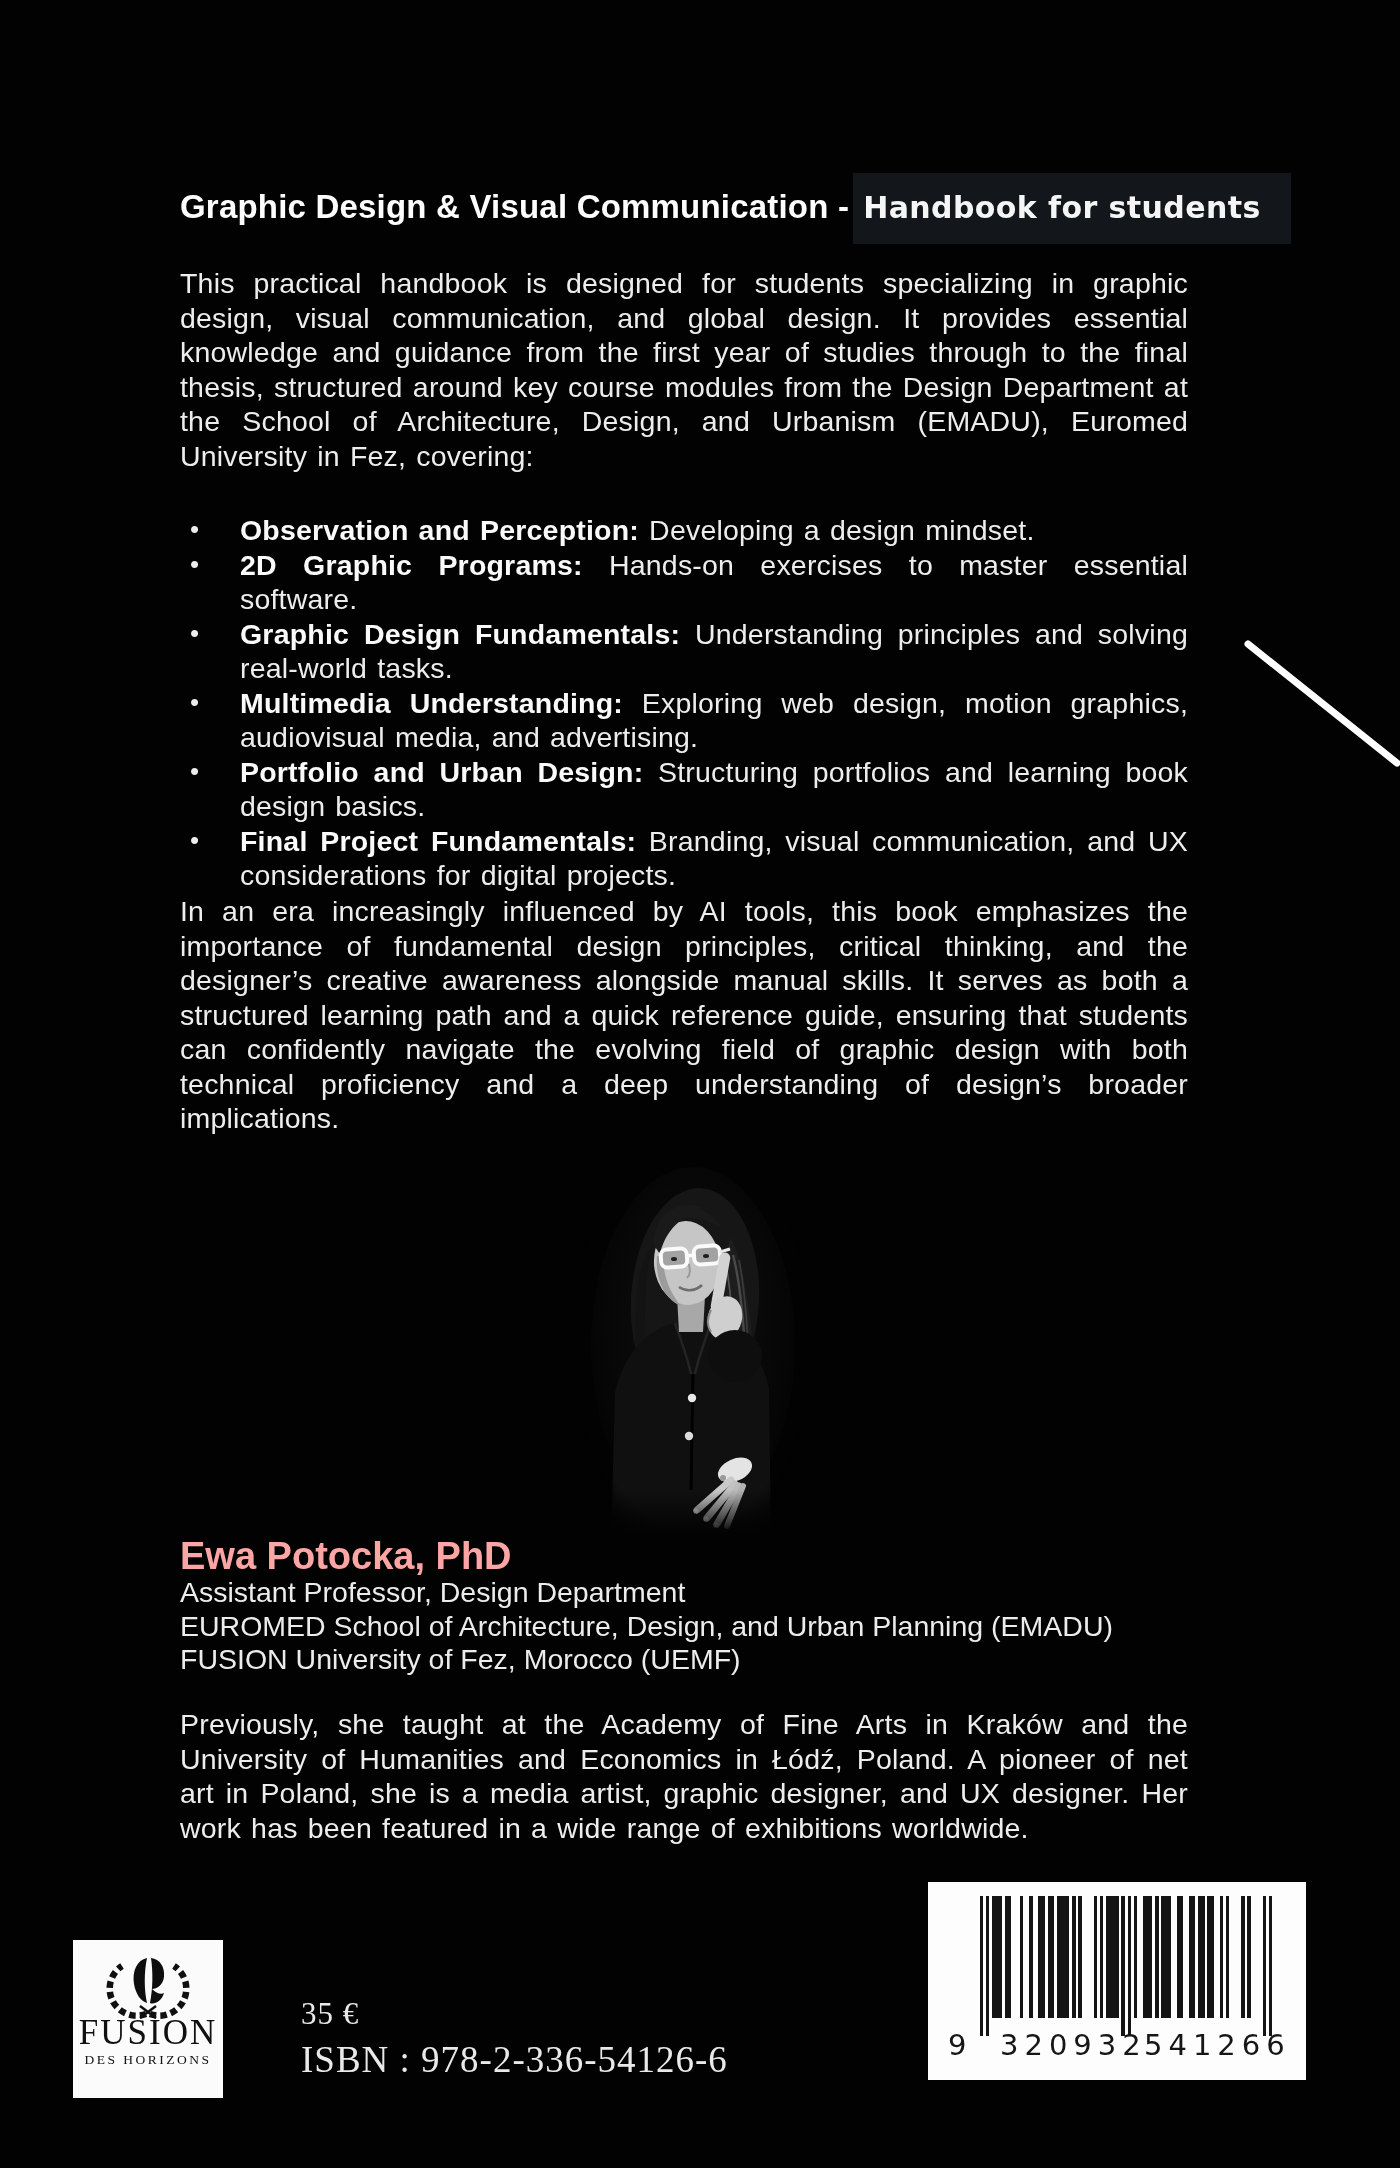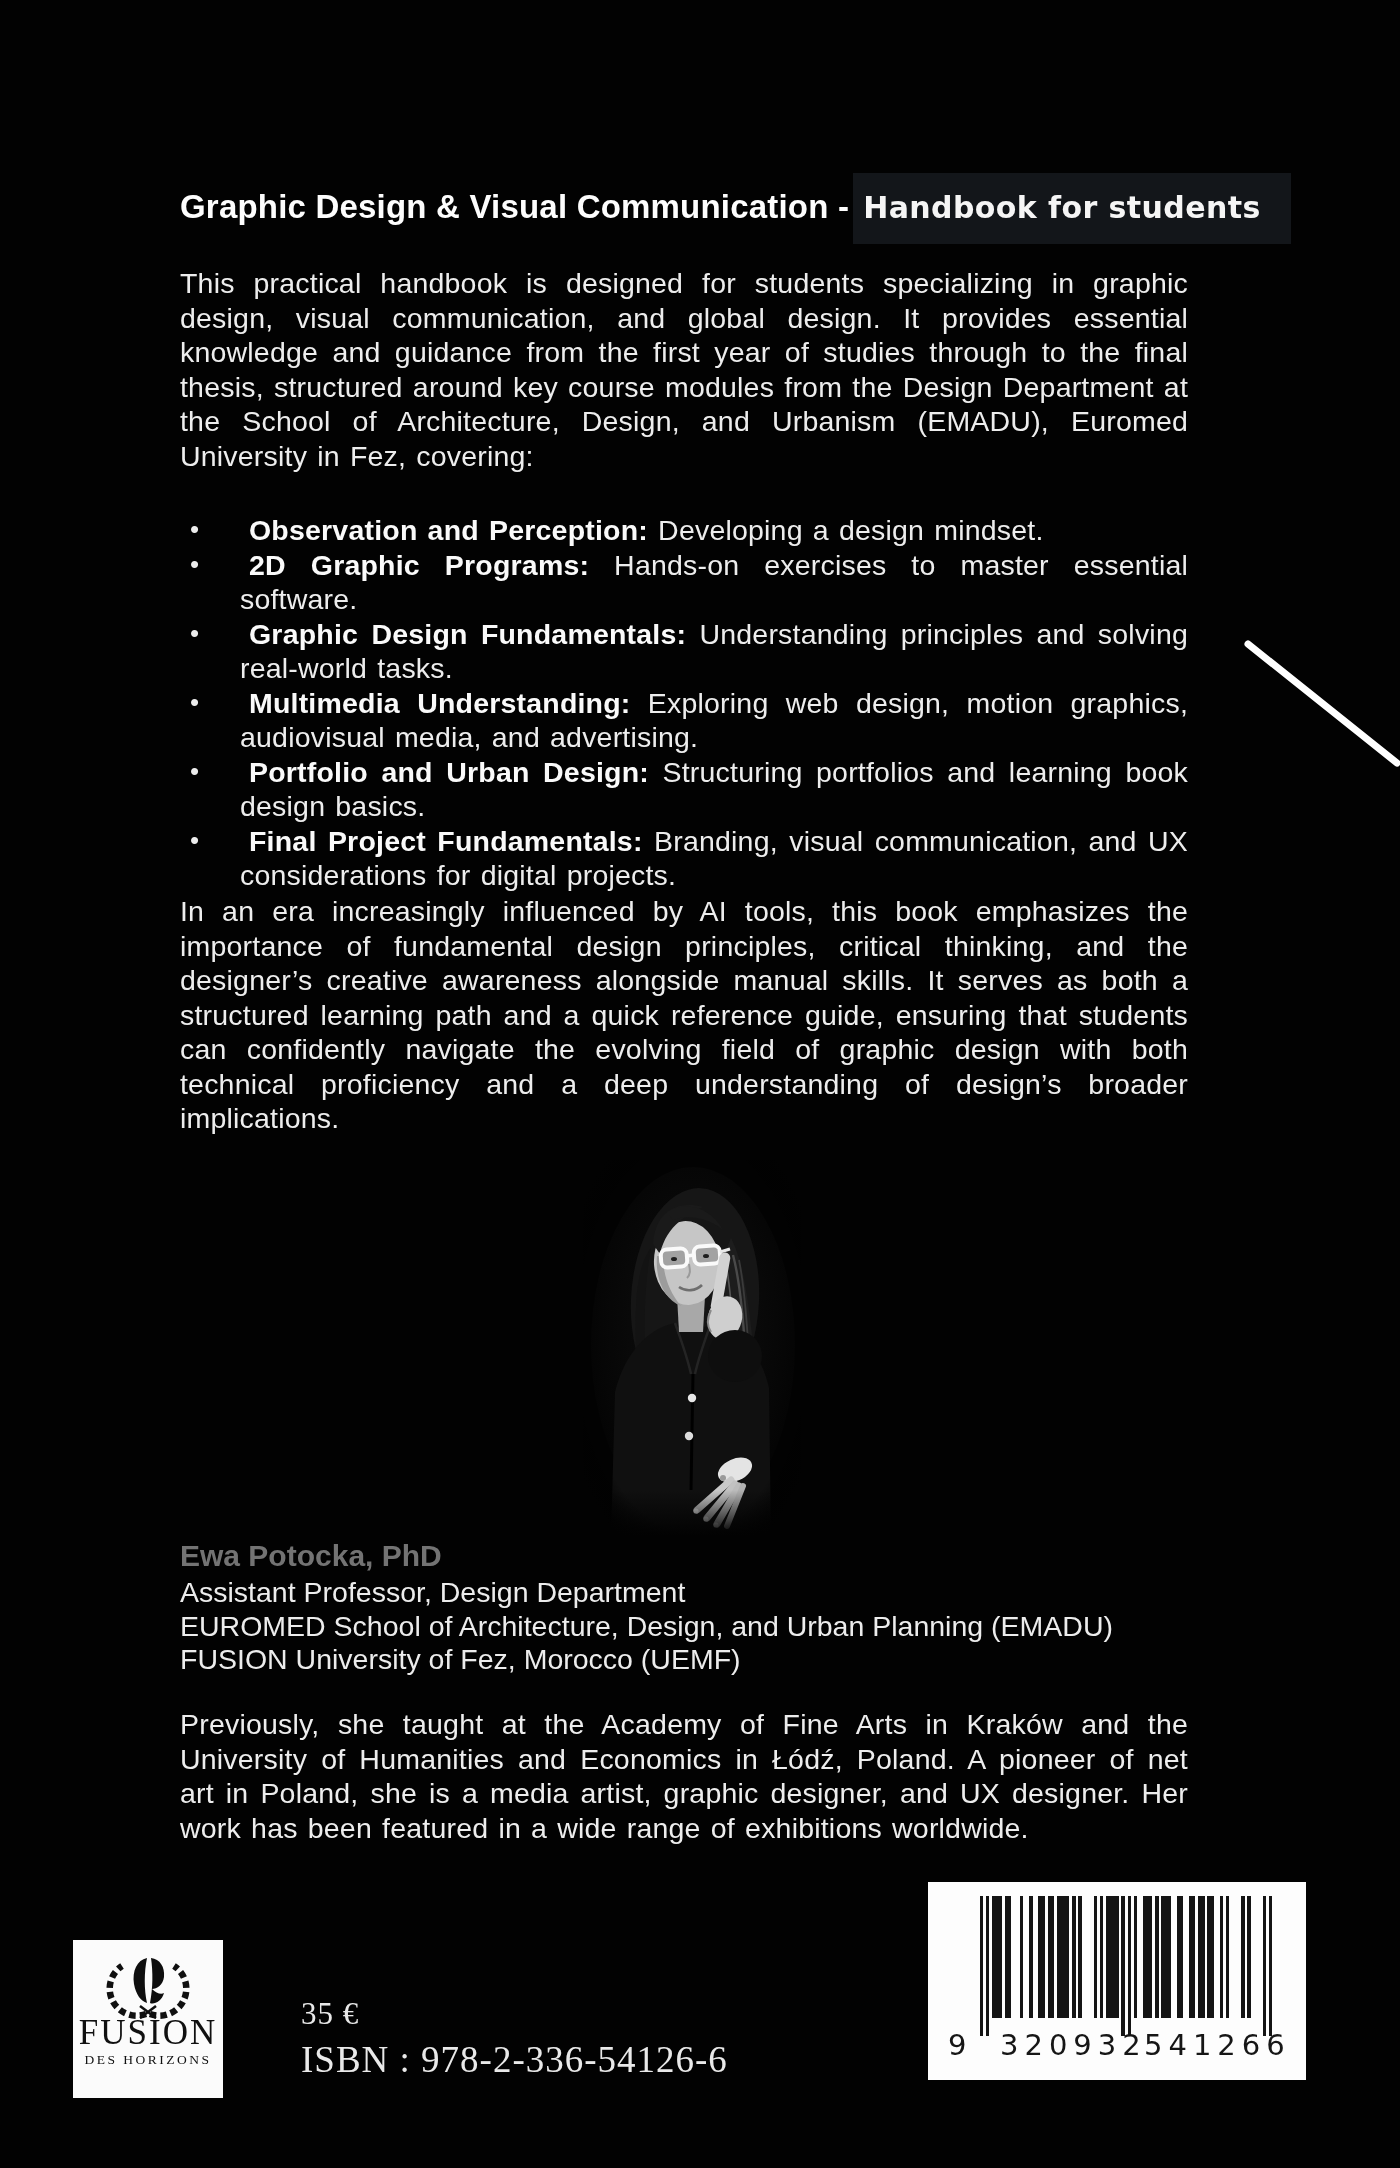--- a/index.html
+++ b/index.html
@@ -22,27 +22,27 @@
   .copy {
     position:absolute; left:180px; width:1008px;
     font-size:28.5px; line-height:34.5px; letter-spacing:.2px; word-spacing:2px;
     text-align:justify; color:#ededed;
   }
   .intro { top:266px; }
   .outro { top:894px; }
   .bullets { top:513px; list-style:none; margin:0; padding:0; }
   .bullets li { position:relative; padding-left:60px; text-align:justify; }
   .bullets .dot { position:absolute; left:10px; top:-1px; font-size:26px; }
-  .bullets b { font-weight:bold; color:#fafafa;margin-left:9px; }
+  .bullets b { font-weight:bold; color:#fafafa; }
   
   .photo { position:absolute; left:583px; top:1160px; width:218px; height:376px; }
   .photo svg { display:block; }
   
   .author { position:absolute; left:180px; top:1538px; width:1010px; }
-  .author-name { font-size:30px; font-weight:bold; color:#737373; line-height:36px; margin-bottom:2px; }
+  .author-name { font-size:38px; font-weight:bold; color:#fca5a5; line-height:36px; margin-bottom:2px; }
   .author-line { font-size:28.5px; line-height:33.5px; color:#ececec; }
   .bio { top:1707px; }
   
   .logo-box {
     position:absolute; left:73px; top:1940px; width:150px; height:158px;
     background:#fbfbfb; text-align:center; overflow:hidden;
   }
   .logo-emblem { display:block; margin:6px auto 0 auto; }
   .logo-name {
     font-family:"Liberation Serif", serif; font-size:35px; color:#101010;

